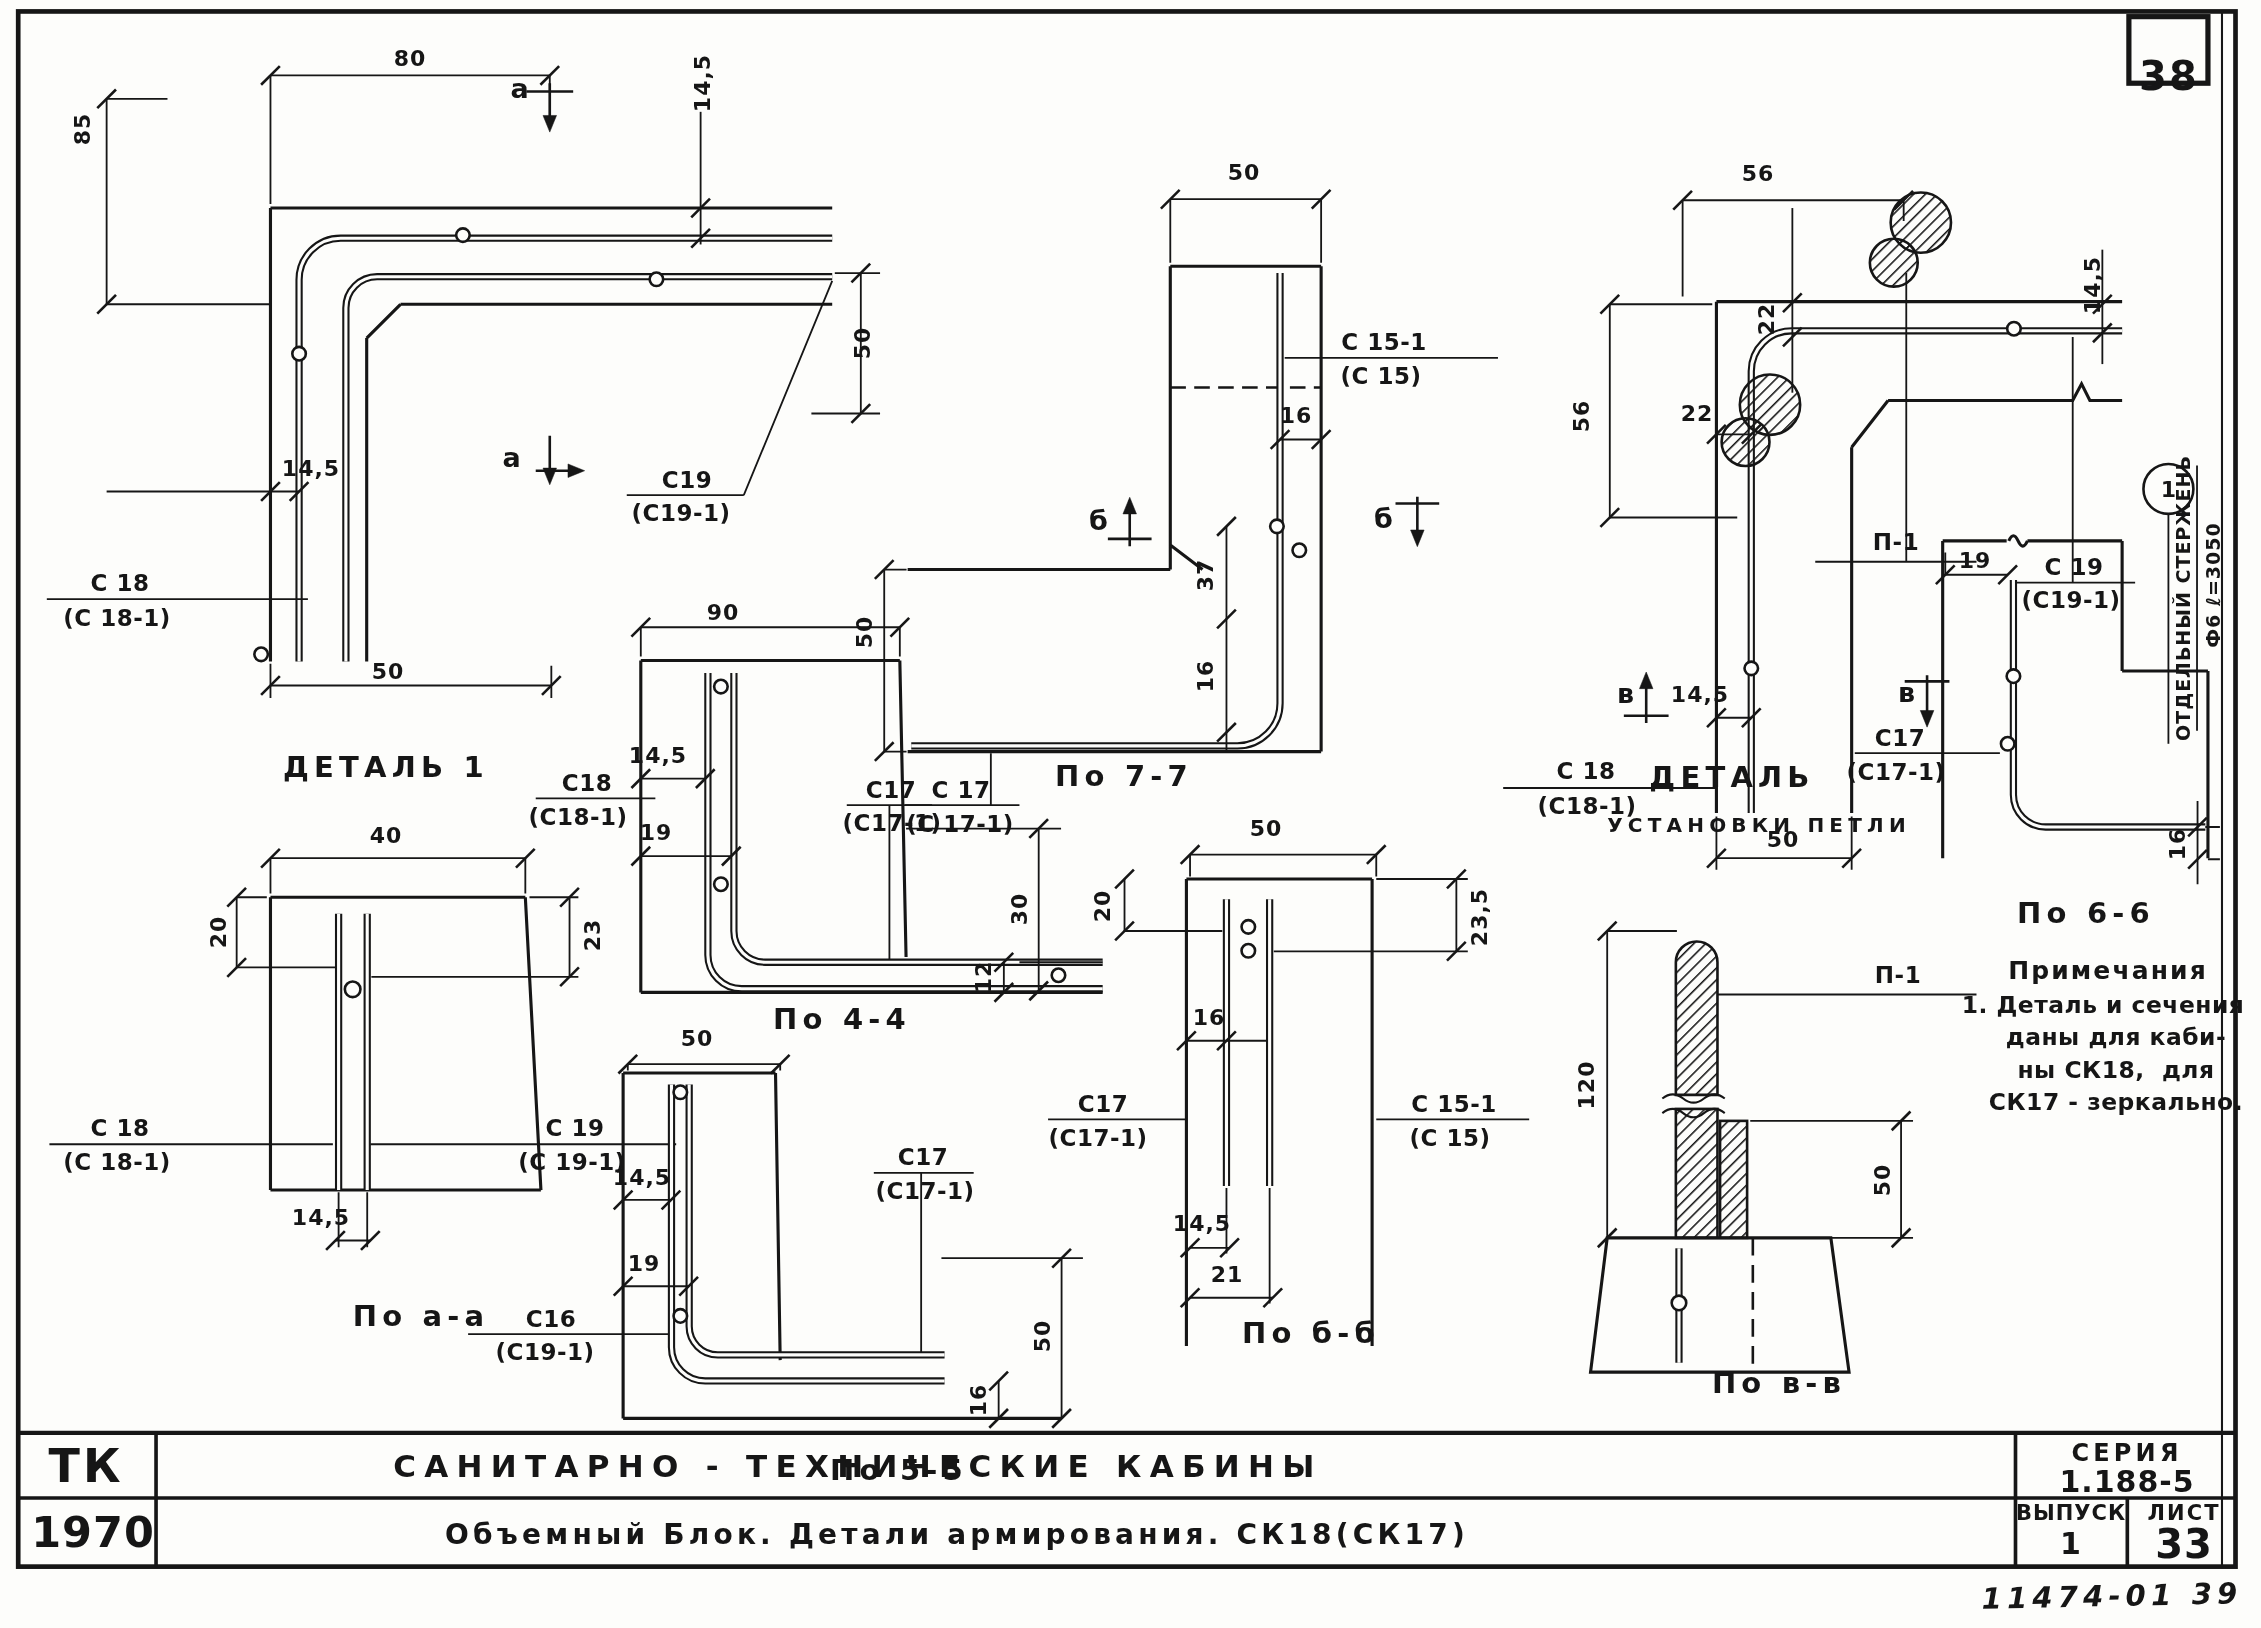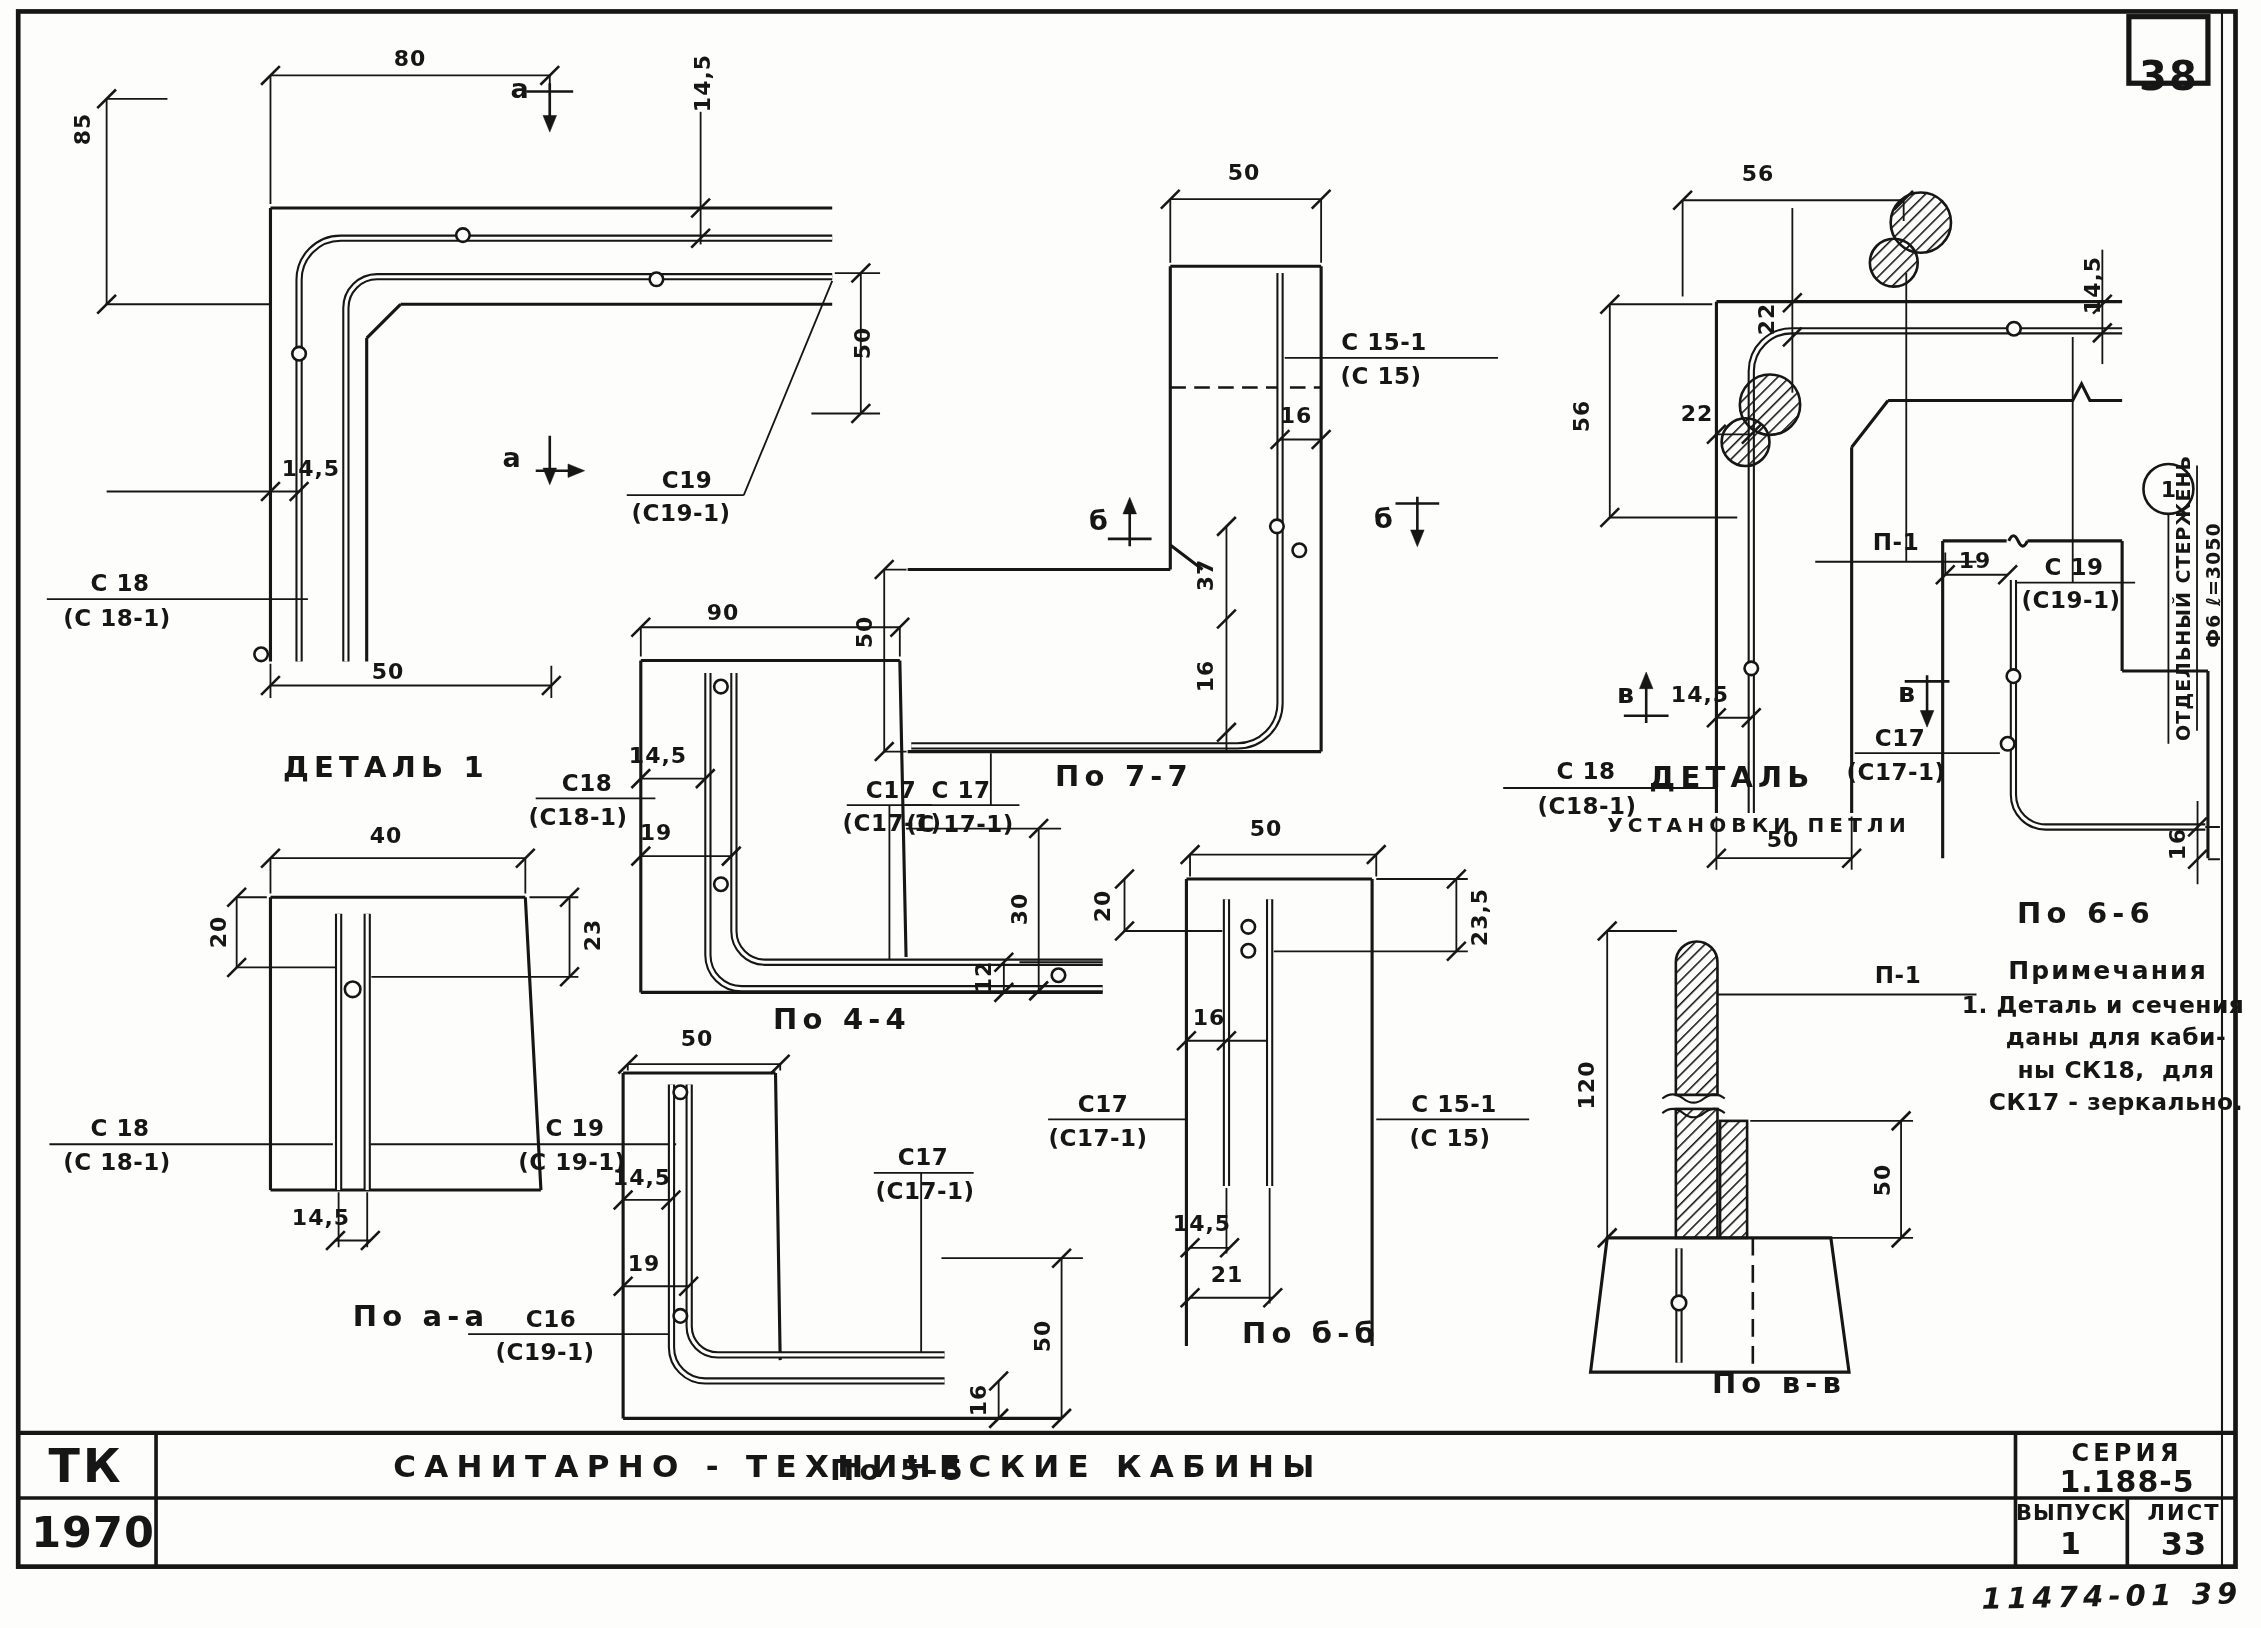--- a/index.html
+++ b/index.html
@@ -455,22 +455,23 @@
 
   <span class="lbl" style="left:2108px;top:970px;font-size:25px;letter-spacing:2.1px">Примечания</span>
   <div class="notes" style="left:1947px;top:989px;width:312px">1. Деталь и сечения
    да­ны для каби-
    ны СК18,  для
    СК17 - зеркально.</div>
 
   <span class="lbl tb" style="left:86px;top:1466px;font-size:46px;letter-spacing:3.1px">ТК</span>
   <span class="lbl tb" style="left:93px;top:1532px;font-size:43px">1970</span>
   <span class="lbl tb" style="left:858px;top:1466px;font-size:31px;letter-spacing:8.3px">САНИТАРНО - ТЕХНИЧЕСКИЕ КАБИНЫ</span>
+  <span class="lbl tb" style="left:957px;top:1534px;font-size:28px;letter-spacing:4.2px">Объемный Блок. Детали армирования. СК18(СК17)</span>
   <span class="lbl tb" style="left:2127px;top:1453px;font-size:24px;letter-spacing:4.2px">СЕРИЯ</span>
   <span class="lbl tb" style="left:2127px;top:1481px;font-size:30px">1.188-5</span>
   <span class="lbl tb" style="left:2071px;top:1513px;font-size:21px">ВЫПУСК</span>
   <span class="lbl tb" style="left:2071px;top:1543px;font-size:30px">1</span>
   <span class="lbl tb" style="left:2184px;top:1513px;font-size:21px;letter-spacing:2.1px">ЛИСТ</span>
-  <span class="lbl tb" style="left:2184px;top:1544px;font-size:32px">33</span>
+  <span class="lbl tb" style="left:2184px;top:1544px;font-size:40px">33</span>
   <span class="lbl hand" style="left:2112px;top:1596px;font-size:29px">11474-01  39</span>
 
 </div>
 
 
 </body></html>

